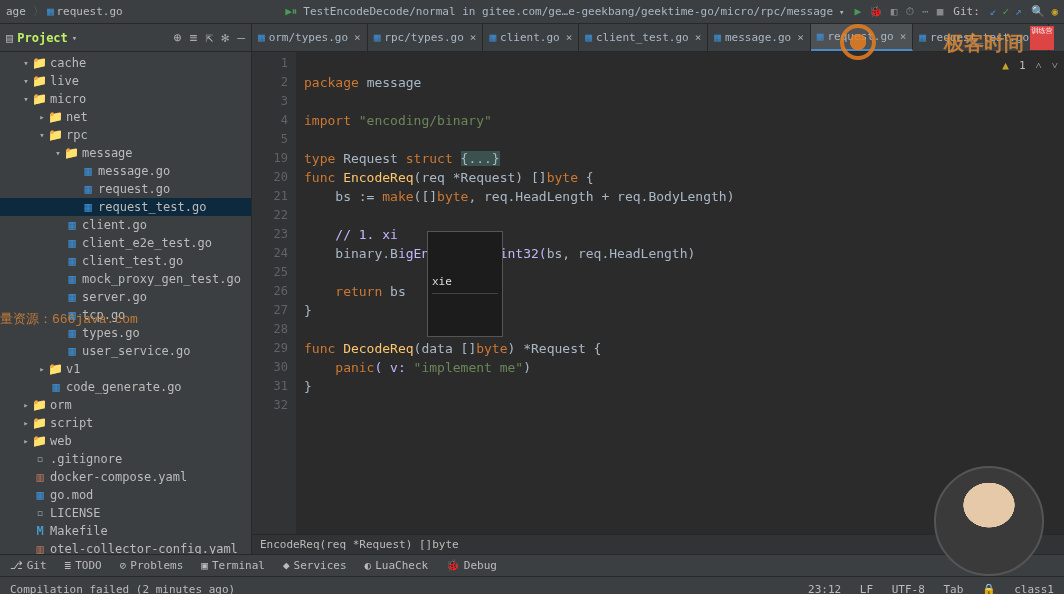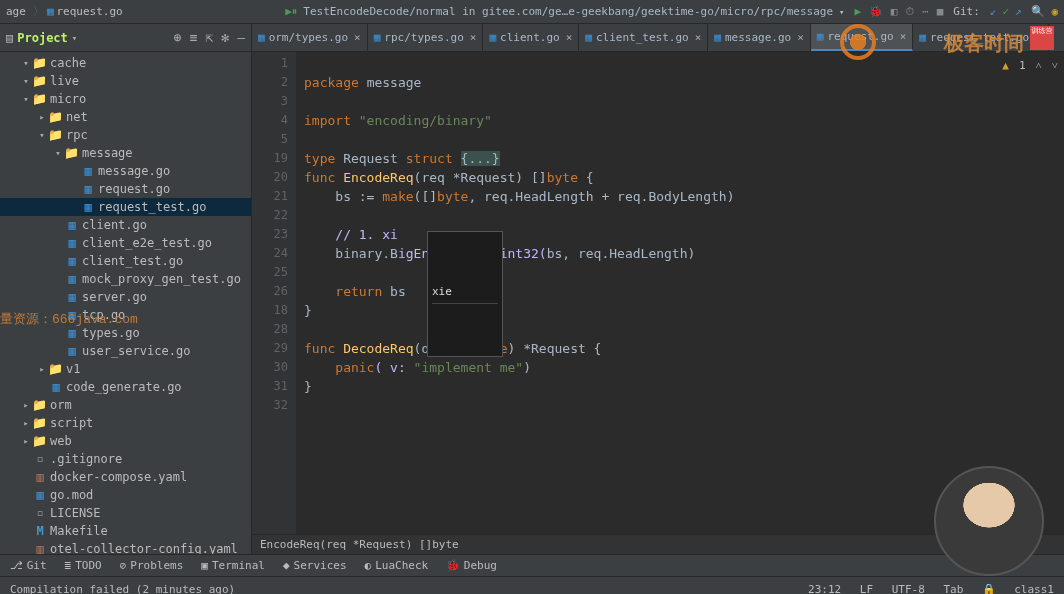--- a/index.html
+++ b/index.html
@@ -118,21 +118,21 @@
 .builtin { color: #cc7832; }
 
 .ime-popup {
   position: absolute;
   top: 179px;
   left: 131px;
   background: #1c1c1c;
   border: 1px solid #555;
   color: #ddd;
   font-size: 11px;
-  padding: 12px 4px;
+  padding: 2px 4px;
   z-index: 10;
 }
 .ime-popup .input-row { border-bottom: 1px solid #444; padding-bottom: 2px; margin-bottom: 2px; }
 
 .breadcrumb-inner {
   height: 20px;
   background: #313335;
   border-top: 1px solid #282828;
   display: flex;
   align-items: center;
@@ -463,21 +463,21 @@
           <div>4</div>
           <div>5</div>
           <div>19</div>
           <div>20</div>
           <div>21</div>
           <div>22</div>
           <div>23</div>
           <div>24</div>
           <div>25</div>
           <div>26</div>
-          <div>18</div>
+          <div>27</div>
           <div>28</div>
           <div>29</div>
           <div>30</div>
           <div>31</div>
           <div>32</div>
         </div>
       <div class="code">
 <span class="kw">package </span><span>message</span>
 
 <span class="kw">import </span><span class="str">"encoding/binary"</span>

